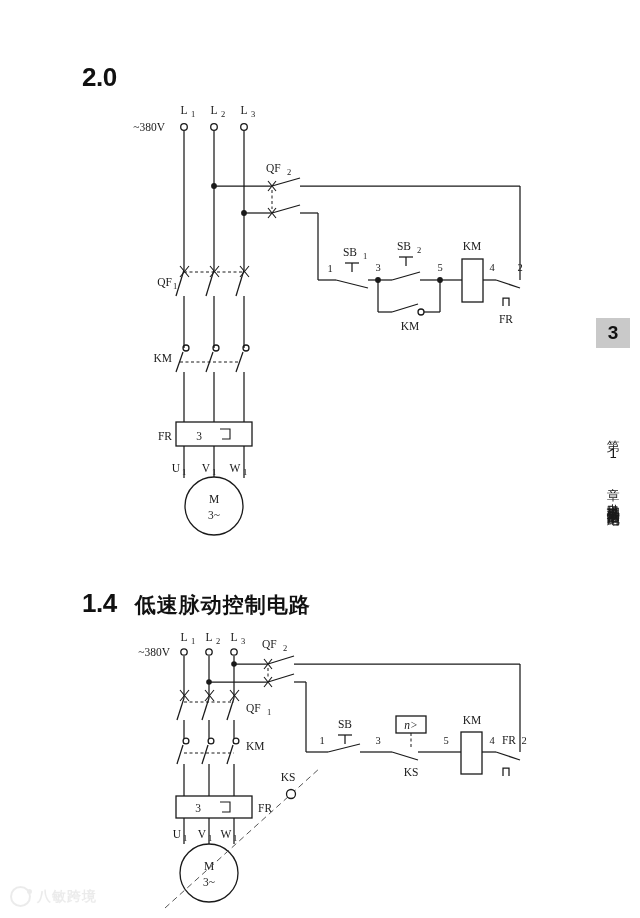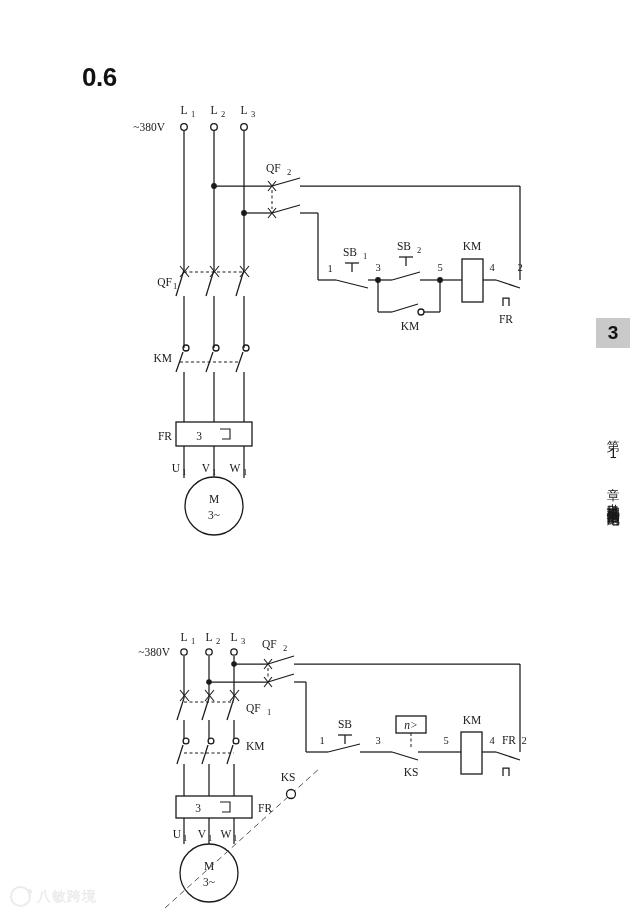--- a/index.html
+++ b/index.html
@@ -75,21 +75,21 @@
     font-family:"DejaVu Sans", sans-serif;font-size:14px;font-weight:bold;
     color:#8a8a8a;letter-spacing:1px;
   }
 </style>
 </head>
 <body>
 
 <div class="page">
 
   <div class="heading" id="heading-13">
-    <span class="h-num">0.6</span>
+    <span class="h-num">2.0</span>
   </div>
 
   <div class="diagram" id="diagram-13">
     <svg width="600" height="470" viewBox="0 0 600 470">
 
       <text class="lbl" x="184" y="14" text-anchor="middle">L</text>
       <text class="lbl-sm" x="191" y="17">1</text>
       <text class="lbl" x="214" y="14" text-anchor="middle">L</text>
       <text class="lbl-sm" x="221" y="17">2</text>
       <text class="lbl" x="244" y="14" text-anchor="middle">L</text>
@@ -230,20 +230,24 @@
       <text class="lbl" x="214" y="403" text-anchor="middle">M</text>
       <text class="lbl" x="214" y="419" text-anchor="middle">3~</text>
     </svg>
   </div>
 
   <div class="side-tab">
     <div class="side-num">3</div>
     <div class="side-text">第 1 章　电动机直接启动控制电路</div>
   </div>
 
+  <div class="heading" id="heading-14">
+    <span class="h-num">1.4</span>
+    <span class="h-text">低速脉动控制电路</span>
+  </div>
 
   <div class="diagram" id="diagram-14">
     <svg width="600" height="290" viewBox="0 0 600 290">
 
       <text class="lbl" x="184" y="13" text-anchor="middle">L</text>
       <text class="lbl-sm" x="191" y="16">1</text>
       <text class="lbl" x="209" y="13" text-anchor="middle">L</text>
       <text class="lbl-sm" x="216" y="16">2</text>
       <text class="lbl" x="234" y="13" text-anchor="middle">L</text>
       <text class="lbl-sm" x="241" y="16">3</text>

